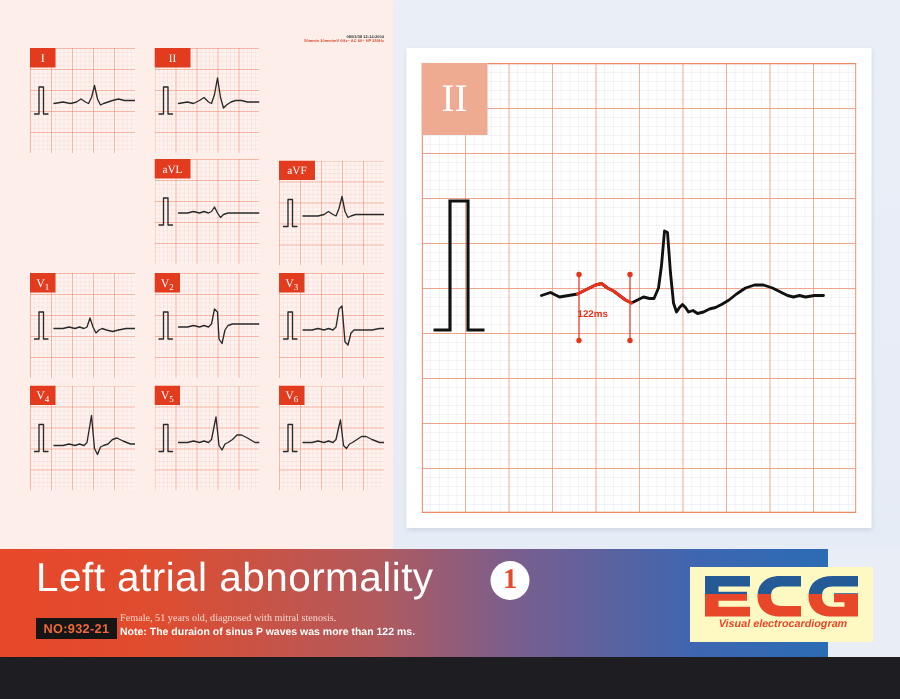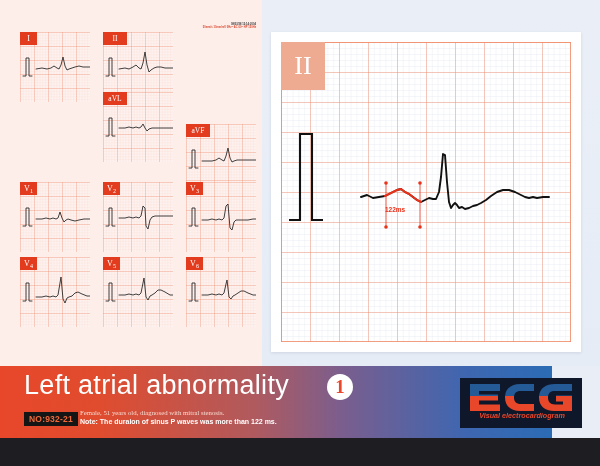--- a/index.html
+++ b/index.html
@@ -47,21 +47,21 @@
      font-weight:300;letter-spacing:.3px;font-family:"Liberation Sans",sans-serif;white-space:nowrap;}
   .numbadge{position:absolute;left:327px;top:8px;width:26px;height:26px;border-radius:50%;
      background:#fff;color:#e8472a;font-size:19px;font-weight:bold;text-align:center;line-height:26px;
      font-family:"Liberation Serif",serif;}
   .no{position:absolute;left:24px;top:46px;background:#151515;color:#ef6a38;
      font-size:8.5px;font-weight:bold;padding:2px 5px;letter-spacing:.2px;}
   .meta{position:absolute;left:80px;top:42px;width:300px;}
   .meta .l1{color:#f7d8cf;font-size:6.8px;line-height:9px;font-family:"Liberation Serif",serif;}
   .meta .l2{color:#ffffff;font-size:7px;line-height:10px;font-weight:bold;}
 
-  .logo{position:absolute;left:460px;top:378px;width:122px;height:50px;background:#0f172a;}
+  .logo{position:absolute;left:460px;top:378px;width:122px;height:50px;background:#fef9c3;}
   .logo .ecg{position:absolute;left:8px;top:4px;width:106px;height:30px;}
   .logo .sub{position:absolute;left:8px;top:33px;width:108px;text-align:center;color:#e8472a;
      font-size:7.2px;font-style:italic;font-weight:bold;font-family:"Liberation Sans",sans-serif;}
 
   .footer{position:absolute;left:0;top:438px;width:600px;height:28px;background:#1e1e22;}
 </style>
 </head>
 <body>
 
 <div id="root">
@@ -107,41 +107,41 @@
           <rect width="70" height="70" fill="#fdf2ef"></rect>
           <rect width="70" height="70" fill="url(#gm1)"></rect>
           <rect width="70" height="70" fill="url(#gM1)"></rect>
         </svg>
         <svg viewBox="0 0 70 70">
           <polyline fill="none" stroke="#2a2a2a" stroke-width="0.9" stroke-linecap="round" stroke-linejoin="round" points="3,44 6,44 6,26 9,26 9,44 12,44"></polyline>
           <polyline fill="none" stroke="#2a2a2a" stroke-width="0.9" stroke-linecap="round" stroke-linejoin="round" transform="translate(10,0)" points="6,37 12,36 16,37 20,35 23,33 26,36 28,37 30,31 32,20 34,33 36,40 38,38 41,36 44,35 48,35 52,36 57,36 62,36"></polyline>
         </svg>
         <div class="tag wide">II</div>
       </div>
-      <div class="lead" style="left: 83px; top: 60px;">
+      <div class="lead" style="left: 83px; top: 74px;">
         <svg class="grid" viewBox="0 0 70 70">
           <defs>
             <pattern id="gm4" width="2.8" height="2.8" patternUnits="userSpaceOnUse">
               <path d="M2.8 0 L0 0 0 2.8" fill="none" stroke="#f6c6b8" stroke-width="0.35"></path>
             </pattern>
             <pattern id="gM4" width="14" height="14" patternUnits="userSpaceOnUse">
               <path d="M14 0 L0 0 0 14" fill="none" stroke="#ef7f5e" stroke-width="0.6"></path>
             </pattern>
           </defs>
           <rect width="70" height="70" fill="#fdf2ef"></rect>
           <rect width="70" height="70" fill="url(#gm4)"></rect>
           <rect width="70" height="70" fill="url(#gM4)"></rect>
         </svg>
         <svg viewBox="0 0 70 70">
           <polyline fill="none" stroke="#2a2a2a" stroke-width="0.9" stroke-linecap="round" stroke-linejoin="round" points="3,44 6,44 6,26 9,26 9,44 12,44"></polyline>
           <polyline fill="none" stroke="#2a2a2a" stroke-width="0.9" stroke-linecap="round" stroke-linejoin="round" transform="translate(10,0)" points="6,36 12,36 16,35 20,36 23,35 26,36 28,35 30,32 32,36 34,39 36,37 39,36 43,36 48,36 53,36 58,36 62,36"></polyline>
         </svg>
         <div class="tag wide">aVL</div>
       </div>
-      <div class="lead" style="left: 166px; top: 92px; text-decoration: underline;">
+      <div class="lead" style="left: 166px; top: 75px; text-decoration: underline;">
         <svg class="grid" viewBox="0 0 70 70">
           <defs>
             <pattern id="gm5" width="2.8" height="2.8" patternUnits="userSpaceOnUse">
               <path d="M2.8 0 L0 0 0 2.8" fill="none" stroke="#f6c6b8" stroke-width="0.35"></path>
             </pattern>
             <pattern id="gM5" width="14" height="14" patternUnits="userSpaceOnUse">
               <path d="M14 0 L0 0 0 14" fill="none" stroke="#ef7f5e" stroke-width="0.6"></path>
             </pattern>
           </defs>
           <rect width="70" height="70" fill="#fdf2ef"></rect>

